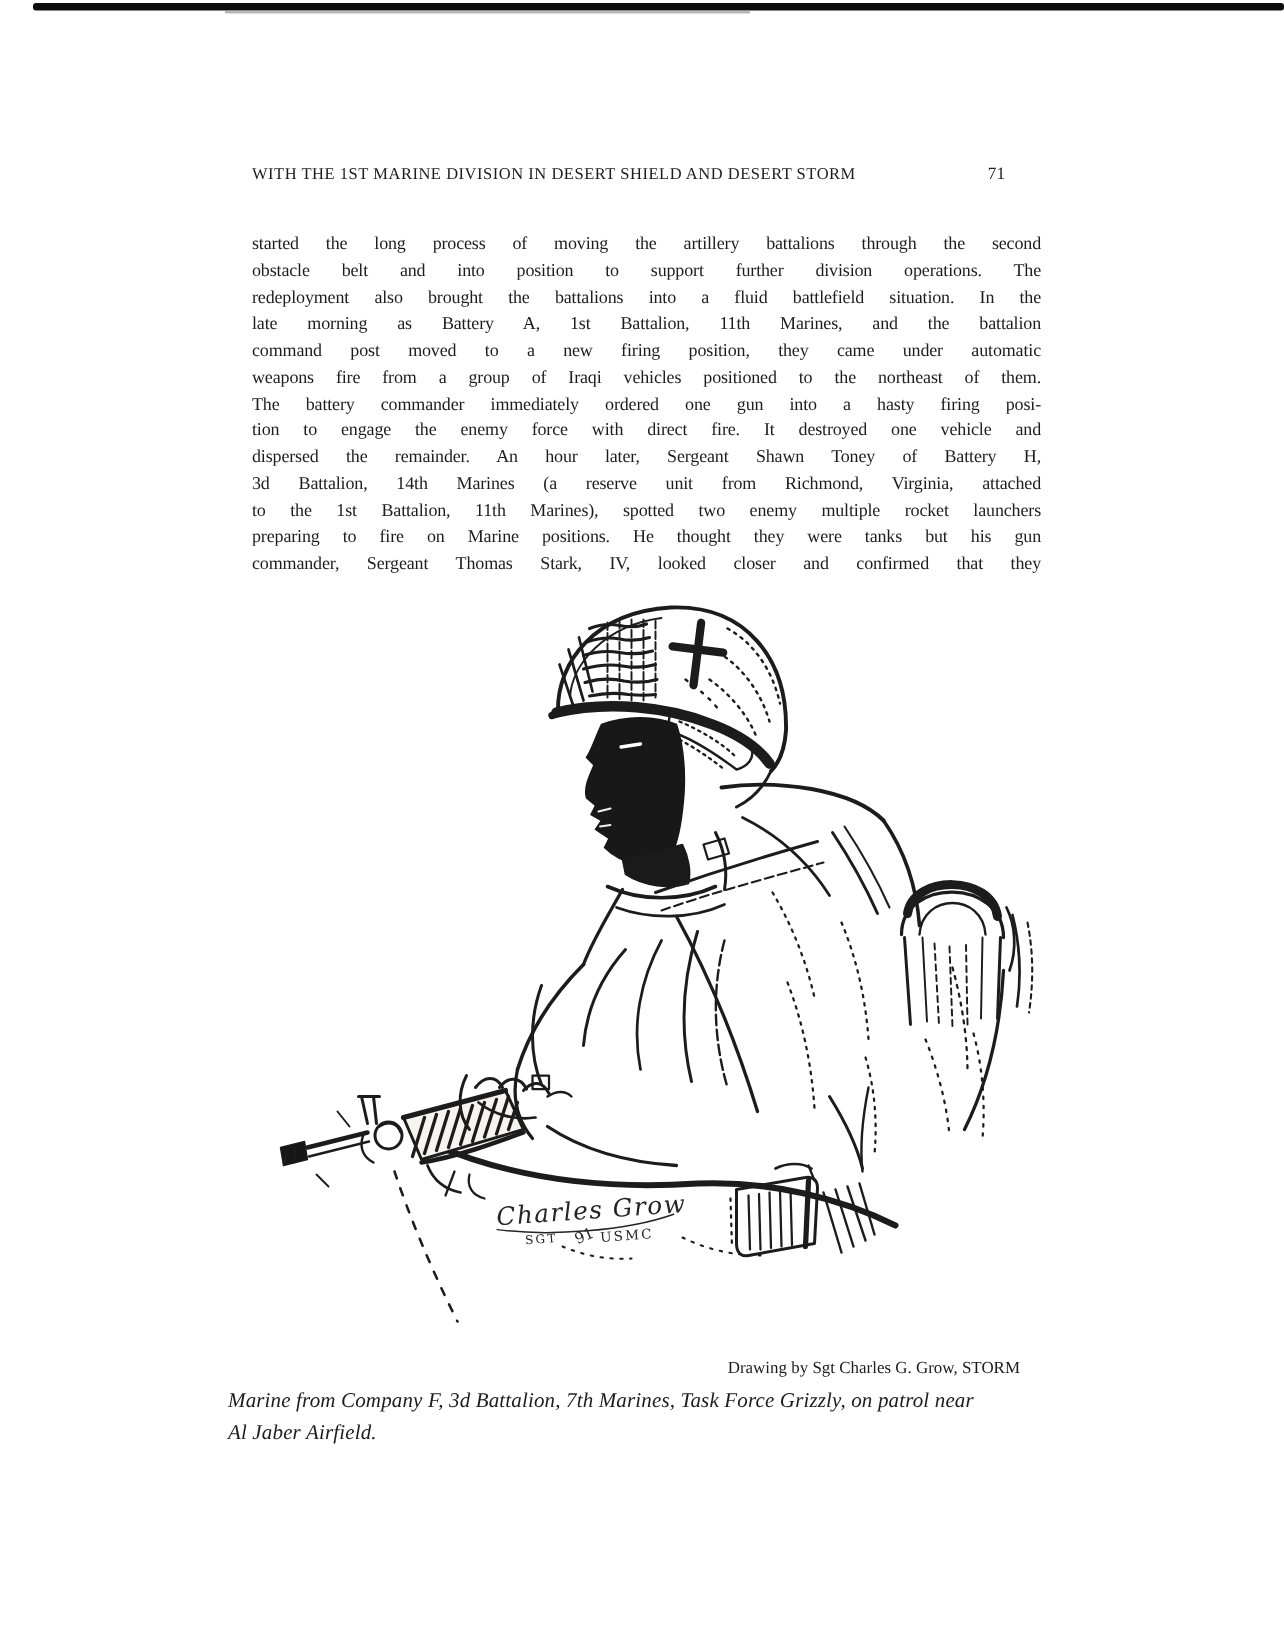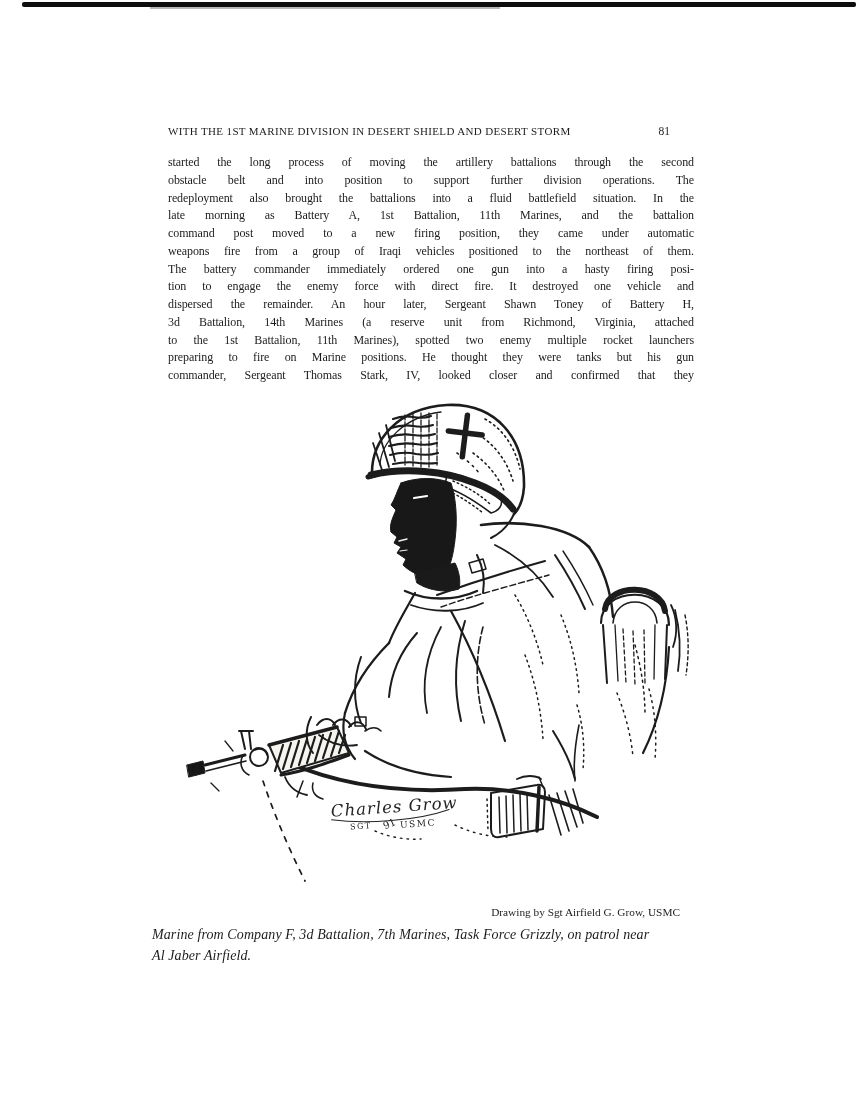--- a/index.html
+++ b/index.html
@@ -15,21 +15,21 @@
   .scan-bar{
     position:absolute;top:2px;left:22px;right:0;height:5px;
     background:#0d0d0d;border-radius:2px;
   }
   .scan-bar-smudge{
     position:absolute;top:7px;left:150px;width:350px;height:2px;
     background:#9a9a9a;opacity:.7;
   }
   
   .running-head{
-    position:absolute;left:168px;top:125px;width:526px;
+    position:absolute;left:168px;top:110px;width:526px;
     display:flex;justify-content:space-between;align-items:baseline;
   }
   .running-title{
     font-size:11px;letter-spacing:.35px;white-space:nowrap;
   }
   .page-number{
     font-size:11.5px;margin-right:24px;
   }
   
   .body-text{
@@ -62,21 +62,21 @@
 </head>
 <body>
 
 <div class="page">
 
   <div class="scan-bar"></div>
   <div class="scan-bar-smudge"></div>
 
   <header class="running-head">
     <span class="running-title">WITH THE 1ST MARINE DIVISION IN DESERT SHIELD AND DESERT STORM</span>
-    <span class="page-number">81</span>
+    <span class="page-number">71</span>
   </header>
 
   <div class="body-text">started the long process of moving the artillery battalions through the second
 obstacle belt and into position to support further division operations. The
 redeployment also brought the battalions into a fluid battlefield situation. In the
 late morning as Battery A, 1st Battalion, 11th Marines, and the battalion
 command post moved to a new firing position, they came under automatic
 weapons fire from a group of Iraqi vehicles positioned to the northeast of them.
 The battery commander immediately ordered one gun into a hasty firing posi-
 tion to engage the enemy force with direct fire. It destroyed one vehicle and
@@ -225,17 +225,17 @@
       </g>
 
       <g>
         <path d="M98,386 C108,416 122,450 140,486" stroke-width="1.7" stroke-dasharray="5 7"></path>
         <path d="M46,388 L54,396" stroke-width="1.3"></path>
       </g>
 
     </svg>
   </figure>
 
-  <div class="credit">Drawing by Sgt Airfield G. Grow, USMC</div>
+  <div class="credit">Drawing by Sgt Charles G. Grow, STORM</div>
   <div class="caption">Marine from Company F, 3d Battalion, 7th Marines, Task Force Grizzly, on patrol near
 Al Jaber Airfield.</div>
 
 </div>
 
 </body></html>

